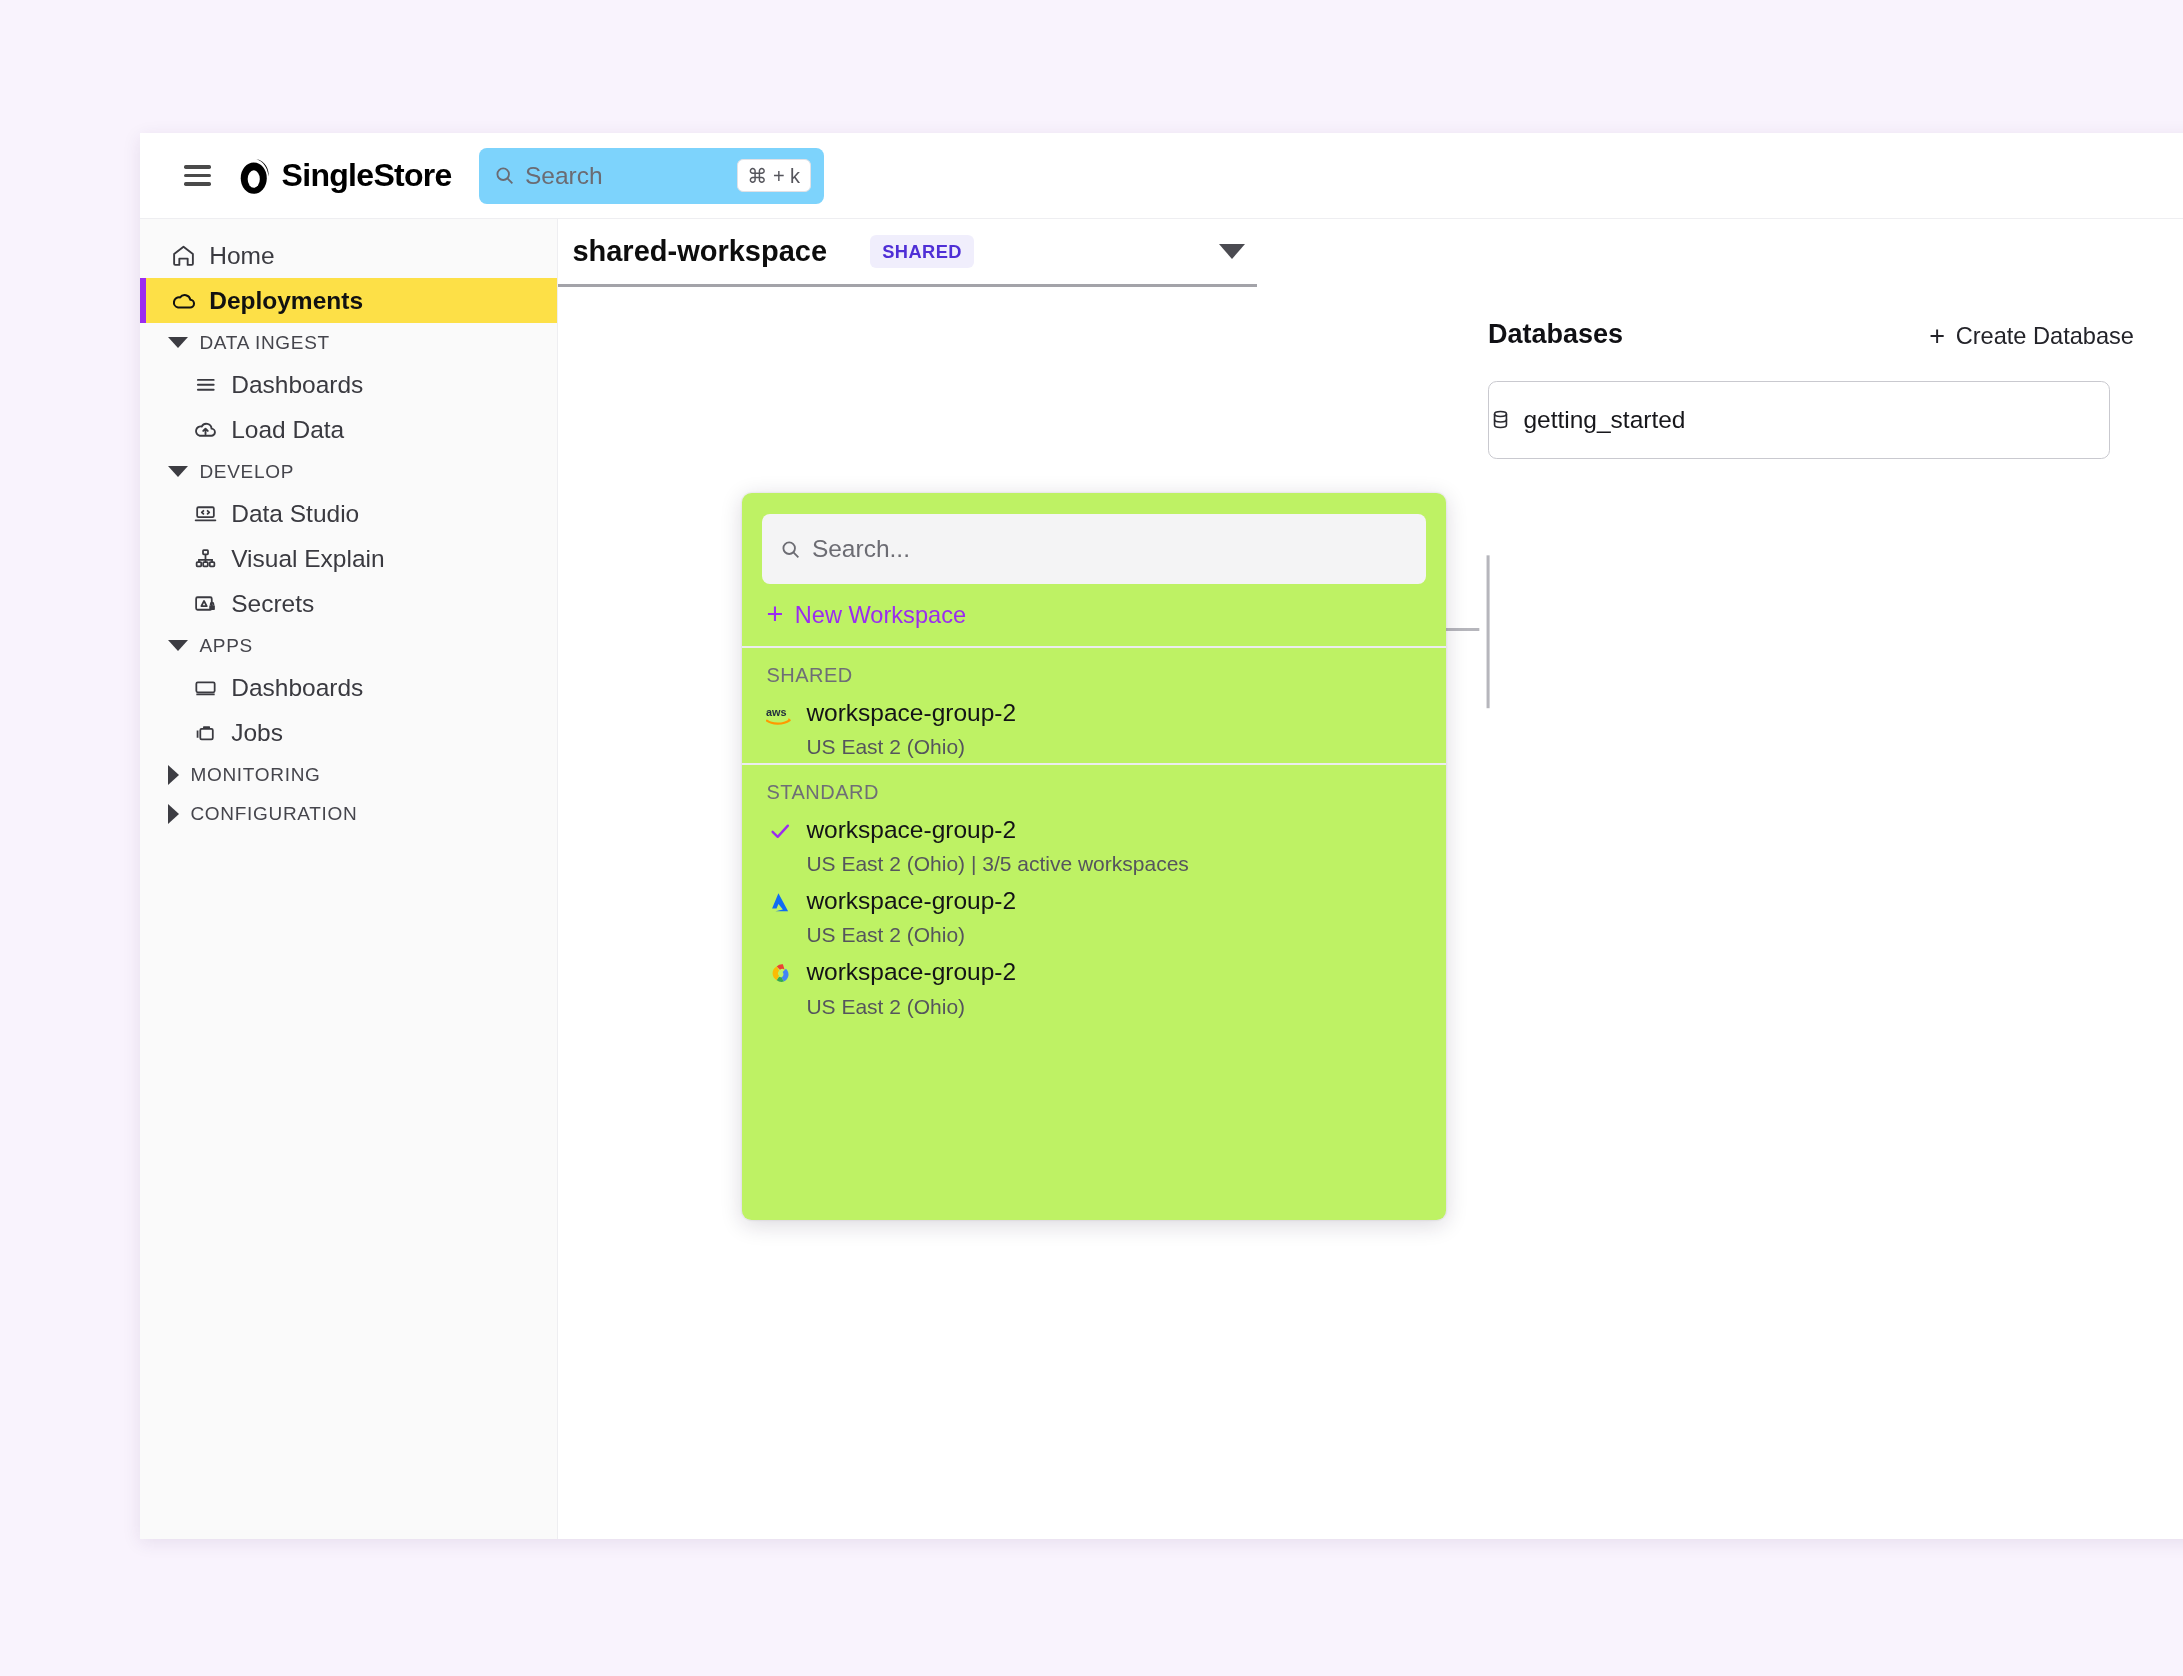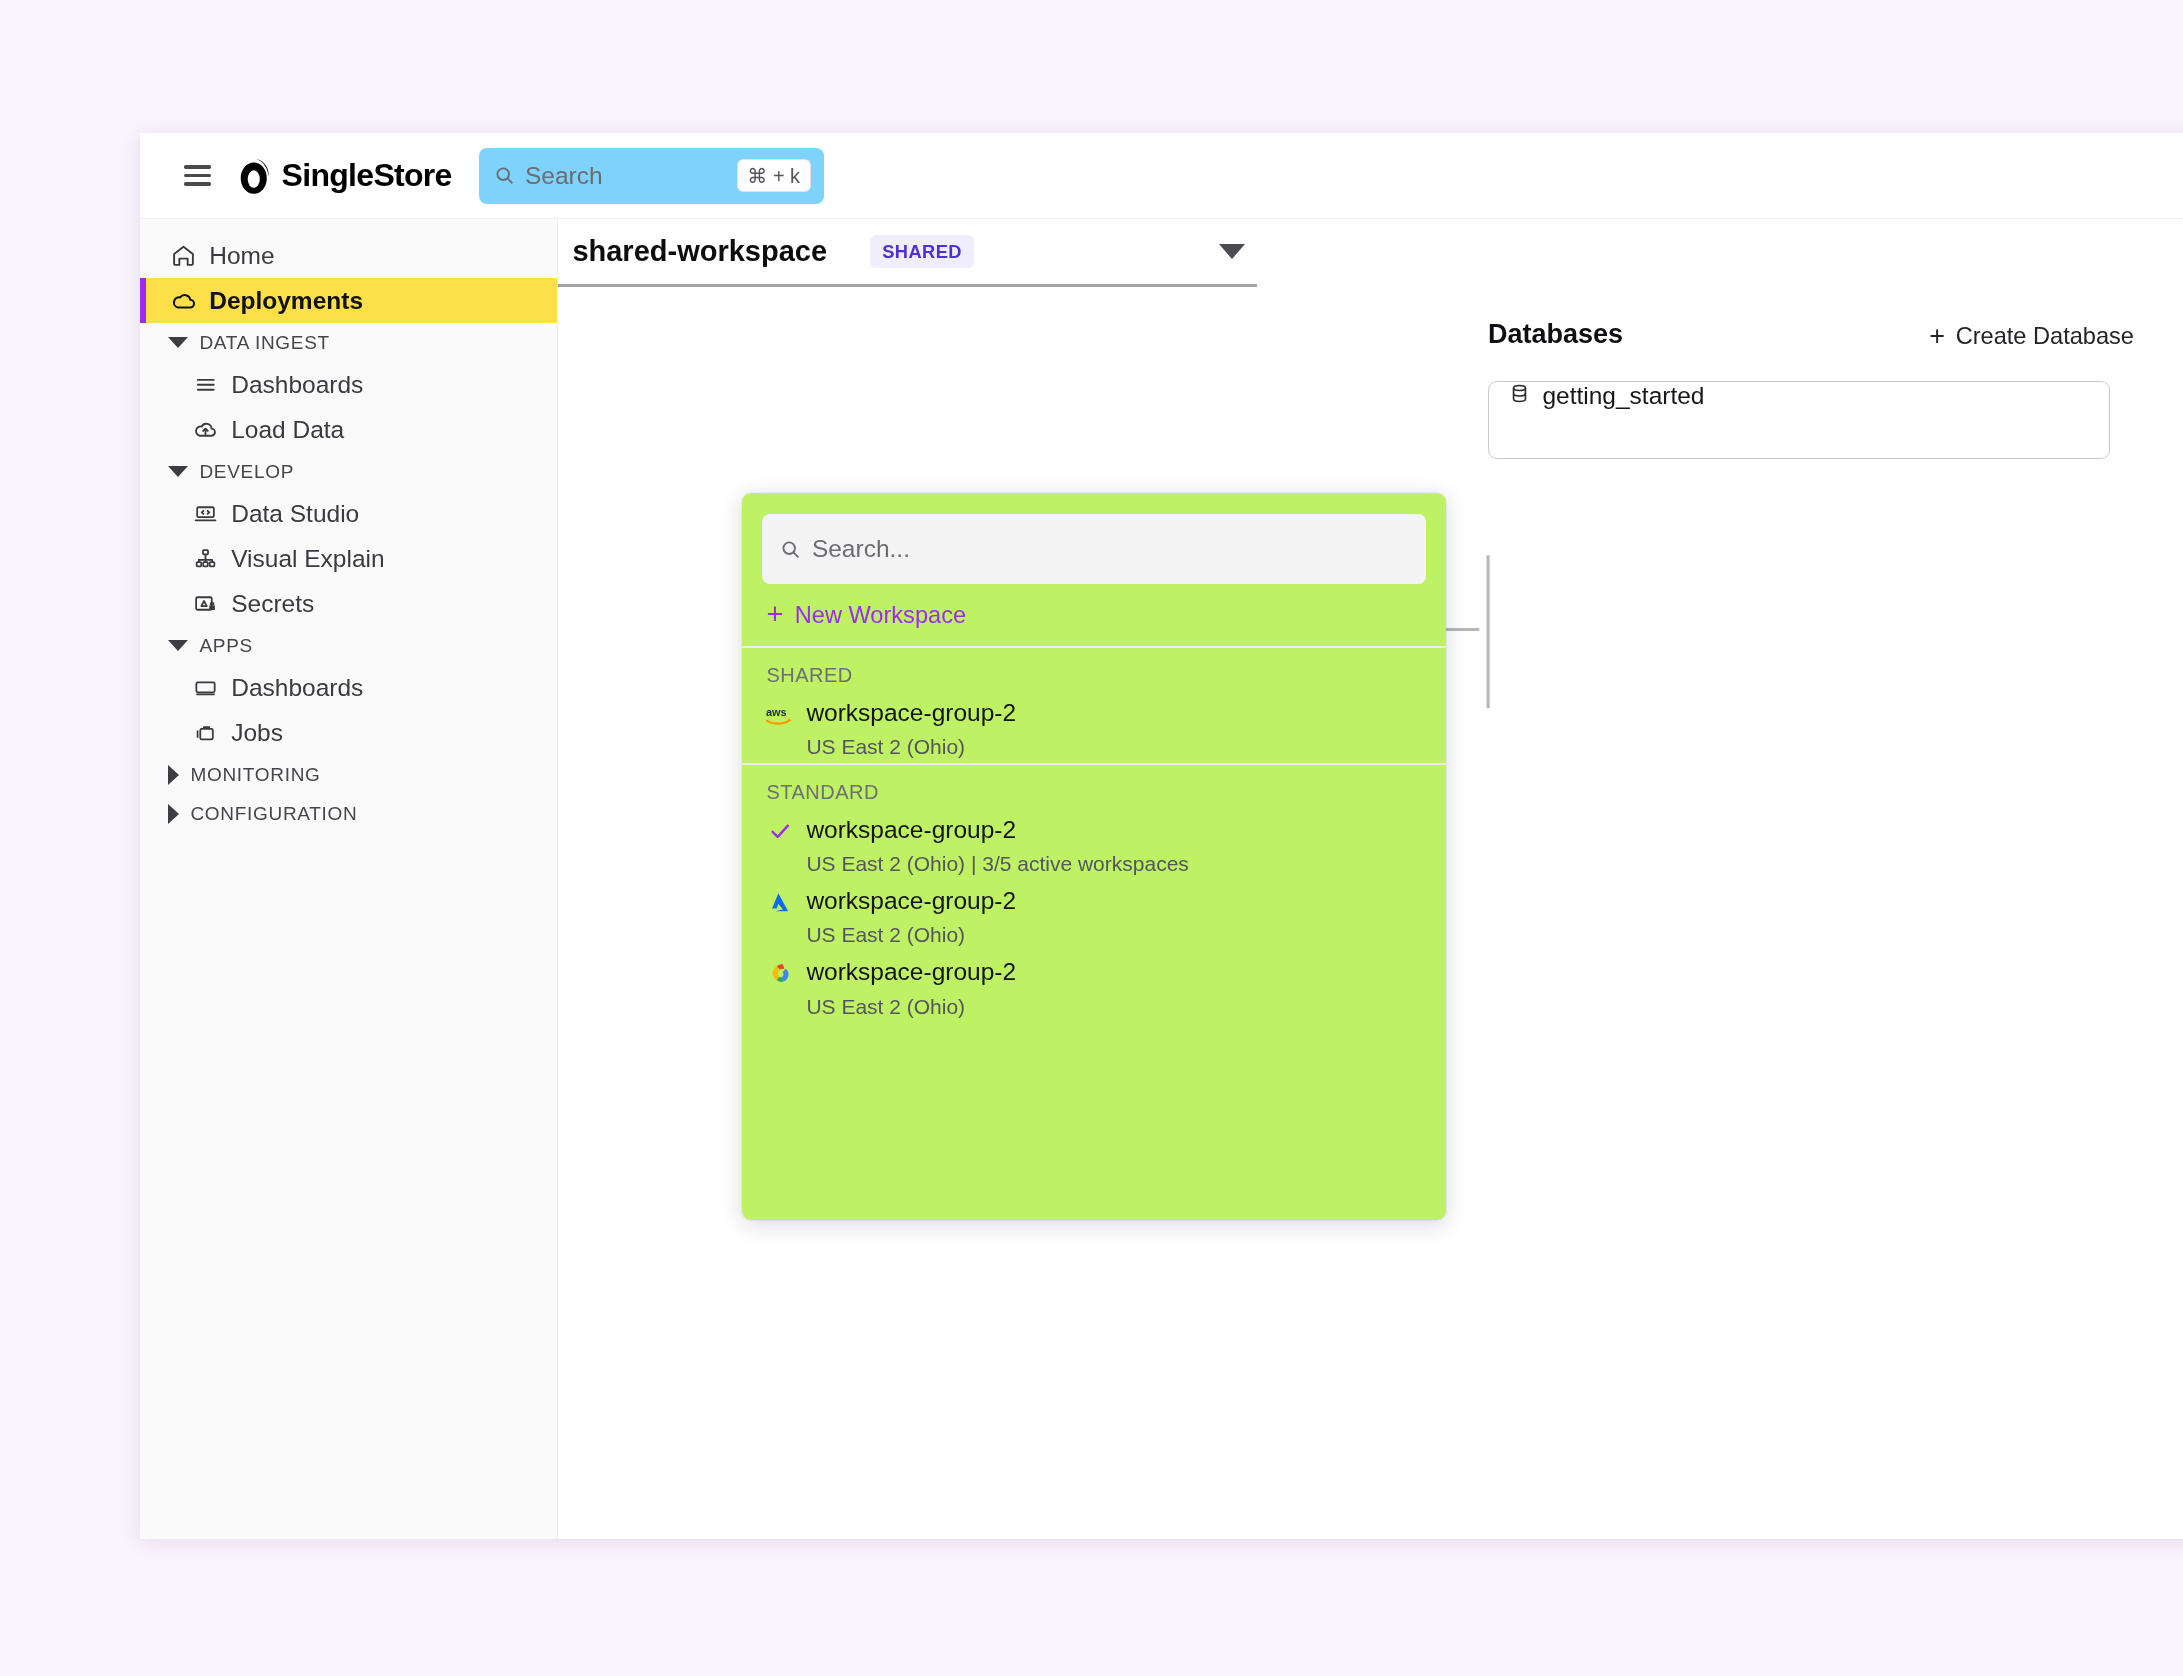--- a/index.html
+++ b/index.html
@@ -88,21 +88,21 @@
 
   
   .db-col { position: absolute; left: 930px; top: 100px; width: 646px; }
   .db-head { display:flex; align-items:flex-end; }
   .db-title { font-size: 27px; font-weight: 700; color: #101014; }
   .create-db { margin-left: auto; display:flex; align-items:center; gap: 10.5px; font-size: 23.6px; color: #232329; cursor:pointer; }
   .plus-ico { font-size: 27px; line-height: 0.8; font-weight: 300; color: #232329; }
   .db-card {
     margin-top: 31px; width: 622px; height: 78px;
     border: 1.7px solid #c9c9cf; border-radius: 8.7px;
-    display:flex; align-items:flex-start; padding-left: 19px; gap: 11.4px;
+    display:flex; align-items:center; gap: 11.4px;
     background:#fff; cursor:pointer;
   }
   .db-name { font-size: 24.5px; color: #17171b; }
 
   
   .ws-dropdown {
     position: absolute; left: 602px; top: 360px;
     width: 704px; height: 727px;
     background: #bef264; border-radius: 9.6px;
     box-shadow: 0 4.4px 22px rgba(30,20,50,0.16), 0 0 0 1.3px rgba(0,0,0,0.035);

